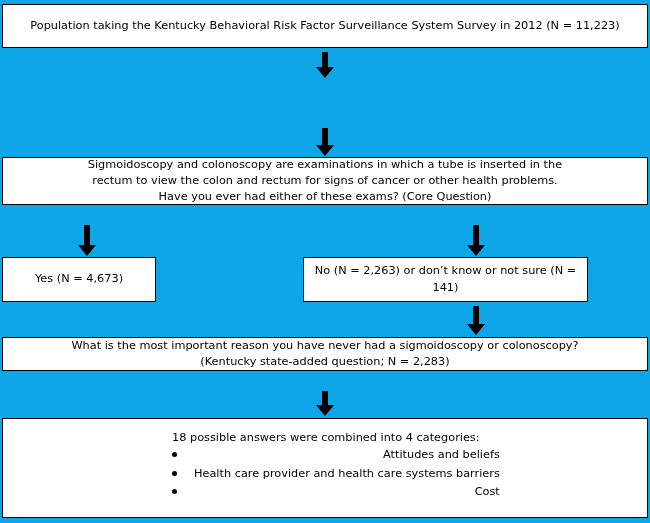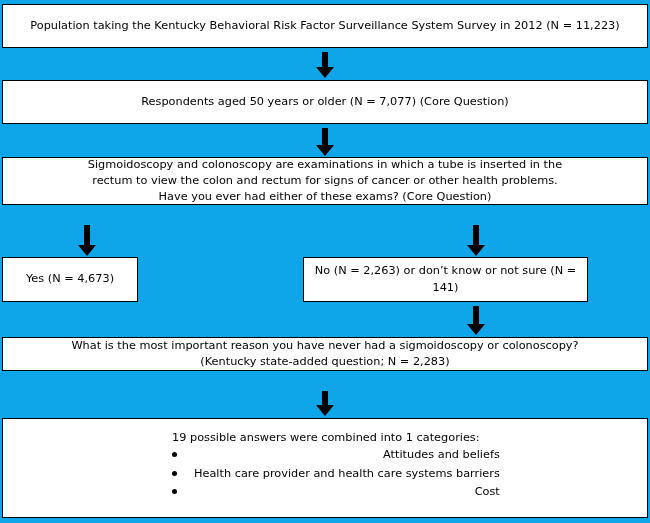--- a/index.html
+++ b/index.html
@@ -32,21 +32,21 @@
     padding: 2px 6px;
   }
   .box .txt {
     width: 100%;
     white-space: pre-line;
   }
   
   #box-population { left: 2px;   top: 4px;   width: 646px; height: 44px; }
   #box-respondents { left: 2px;  top: 80px;  width: 646px; height: 44px; }
   #box-sigmoid    { left: 2px;   top: 157px; width: 646px; height: 48px; }
-  #box-yes        { left: 2px;   top: 257px; width: 136px; height: 45px; }
+  #box-yes        { left: 2px;   top: 257px; width: 154px; height: 45px; }
   #box-no         { left: 303px; top: 257px; width: 285px; height: 45px; }
   #box-reason     { left: 2px;   top: 337px; width: 646px; height: 34px; }
   #box-categories { left: 2px;   top: 418px; width: 646px; height: 100px;
                     justify-content: flex-start; align-items: center; }
 
   
   .arrow {
     position: absolute;
     width: 0;
     height: 0;
@@ -136,23 +136,20 @@
 
   <div class="box" id="box-population">
     <span class="txt">Population taking the Kentucky Behavioral Risk Factor Surveillance System Survey in 2012 (N = 11,223)</span>
   </div>
 
   <div class="arrow" id="arrow-1">
     <span class="stem"></span>
     <span class="head"></span>
   </div>
 
-  <div class="box" id="box-respondents">
-    <span class="txt">Respondents aged 50 years or older  (N = 7,077) (Core Question)</span>
-  </div>
 
   <div class="arrow" id="arrow-2">
     <span class="stem"></span>
     <span class="head"></span>
   </div>
 
   <div class="box" id="box-sigmoid">
     <span class="txt">Sigmoidoscopy and colonoscopy are examinations in which a tube is inserted in the
 rectum to view the colon and rectum for signs of cancer or other health problems.
 Have you ever had either of these exams? (Core Question)</span>
@@ -186,21 +183,21 @@
 (Kentucky state-added question; N = 2,283)</span>
   </div>
 
   <div class="arrow" id="arrow-5">
     <span class="stem"></span>
     <span class="head"></span>
   </div>
 
   <div class="box" id="box-categories">
     <div class="cat-wrap">
-      <div class="cat-heading">19 possible answers were combined into 1 categories:</div>
+      <div class="cat-heading">18 possible answers were combined into 4 categories:</div>
       <ul class="cat-list">
         <li><span class="bullet"></span><span>Attitudes and beliefs</span></li>
         <li><span class="bullet"></span><span>Health care provider and health care systems barriers</span></li>
         <li><span class="bullet"></span><span>Cost</span></li>
       </ul>
     </div>
   </div>
 
 </div>
 

